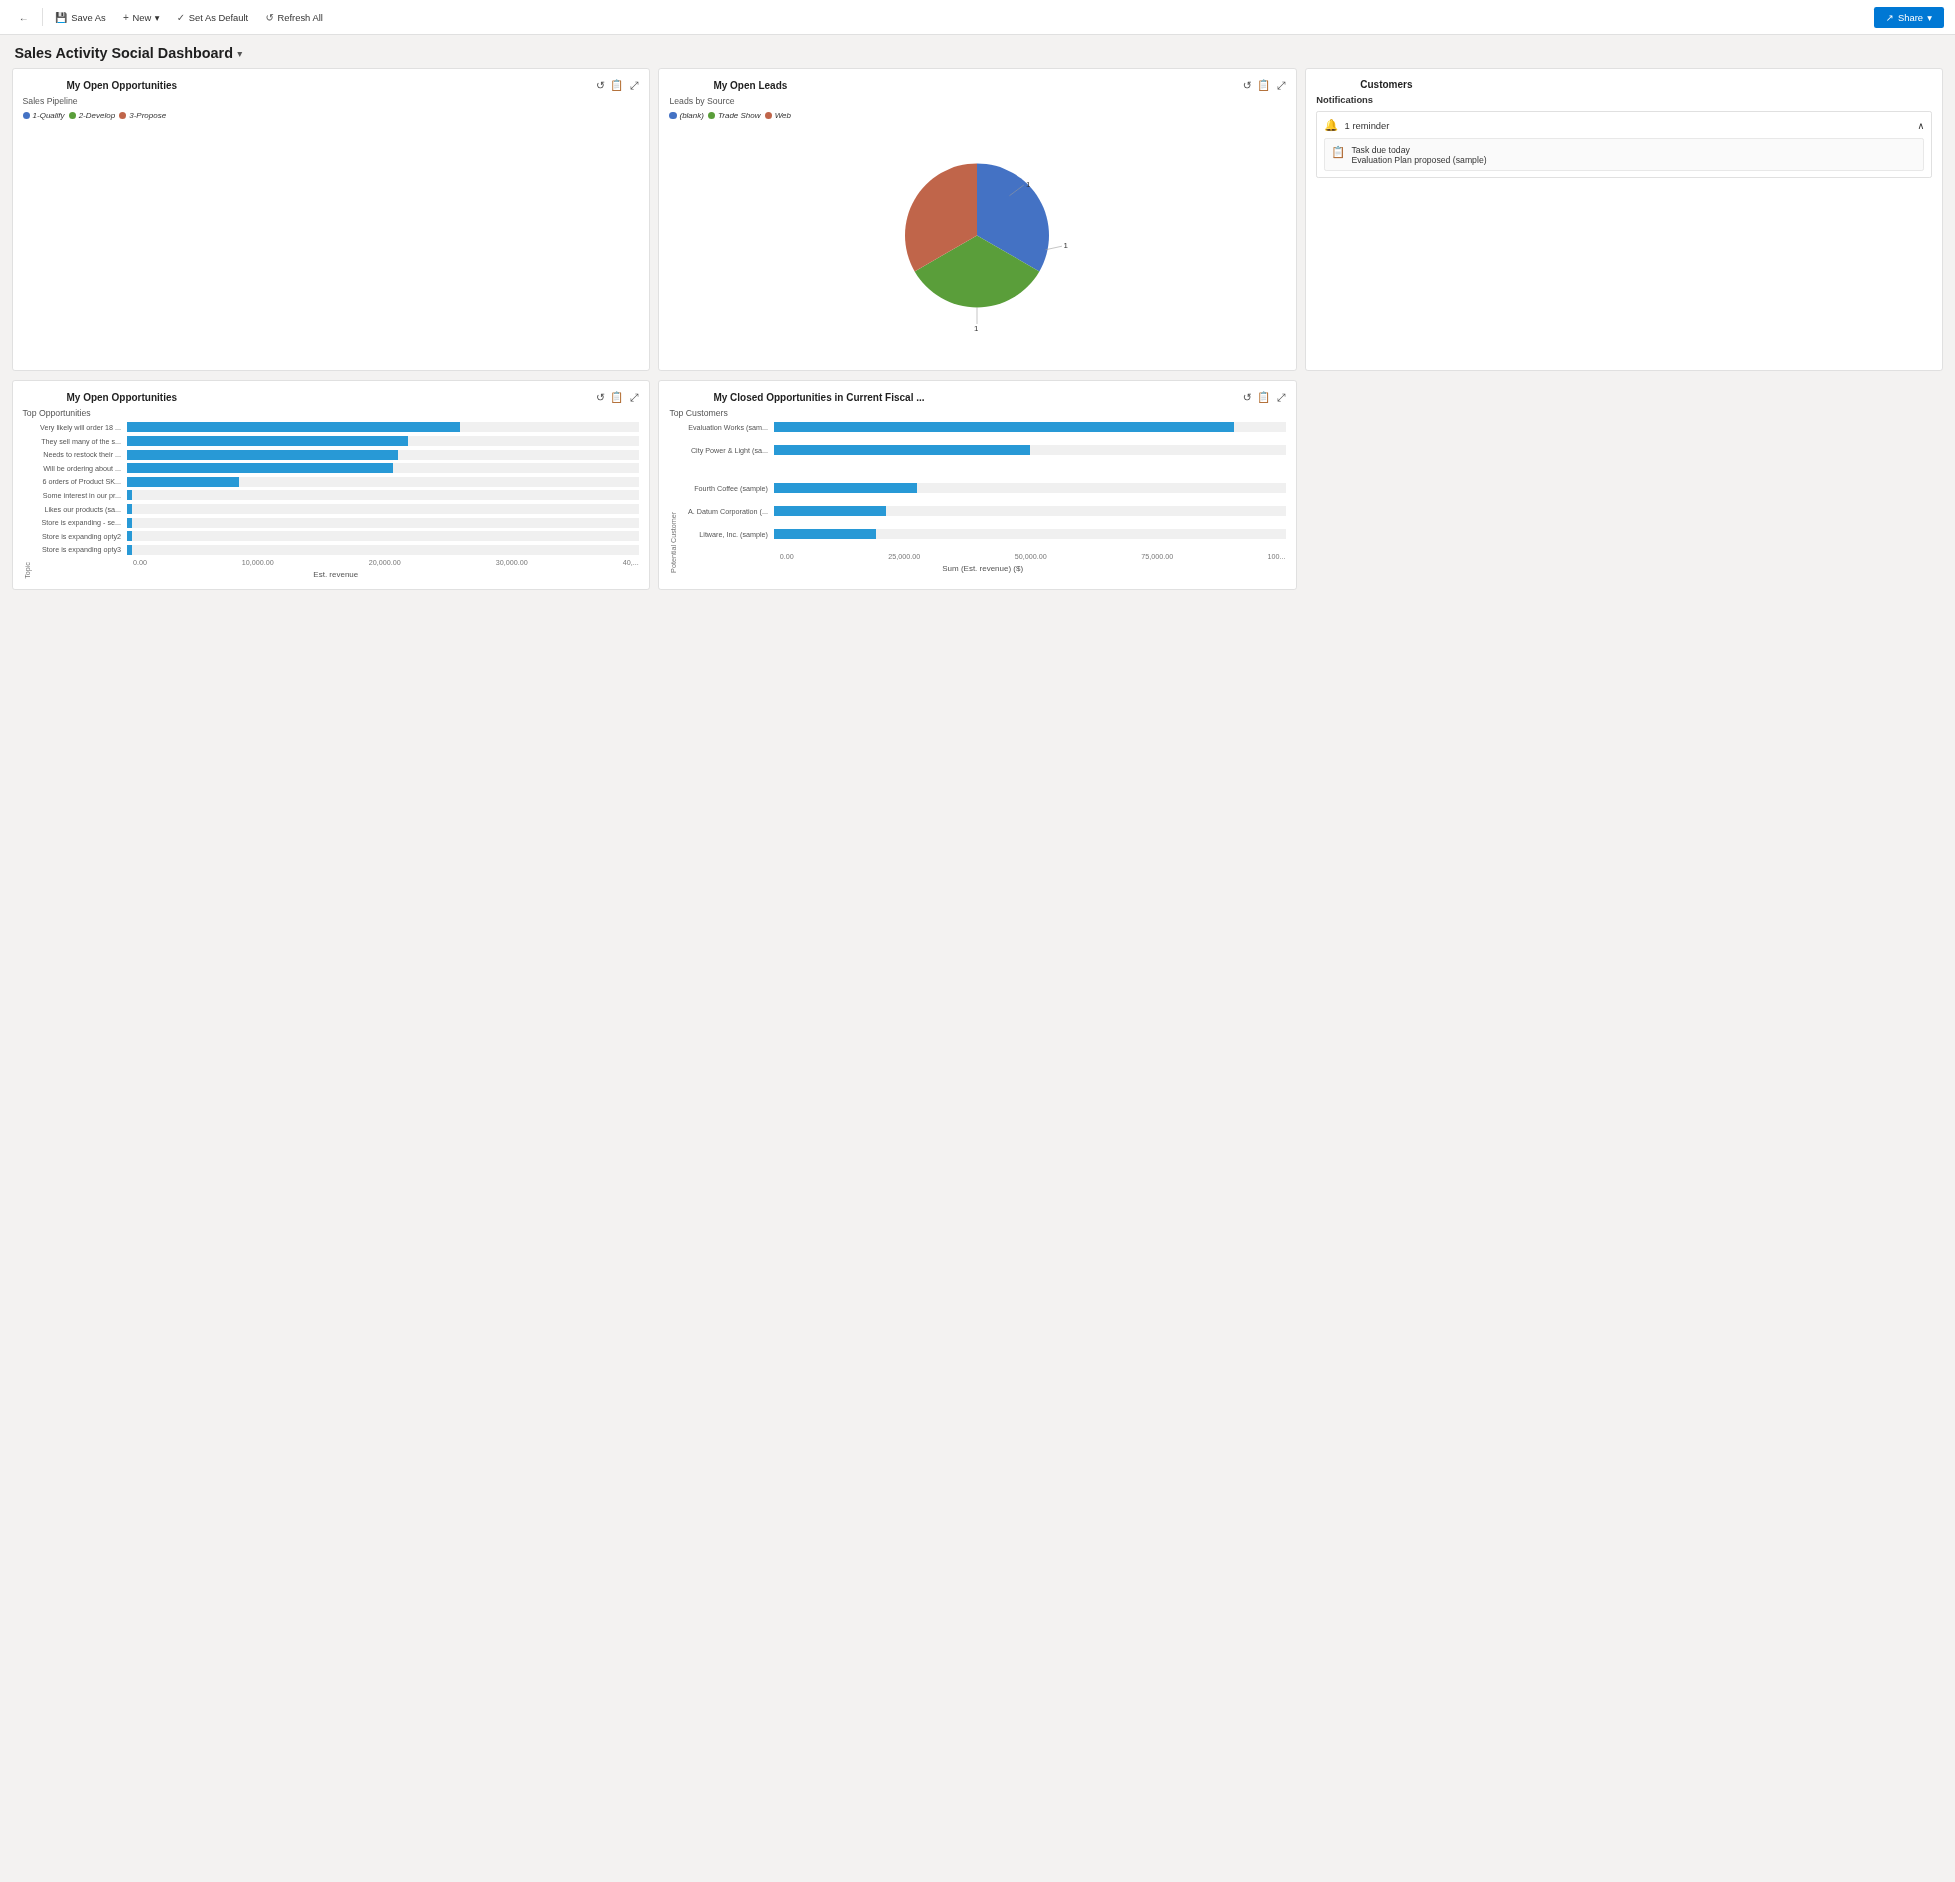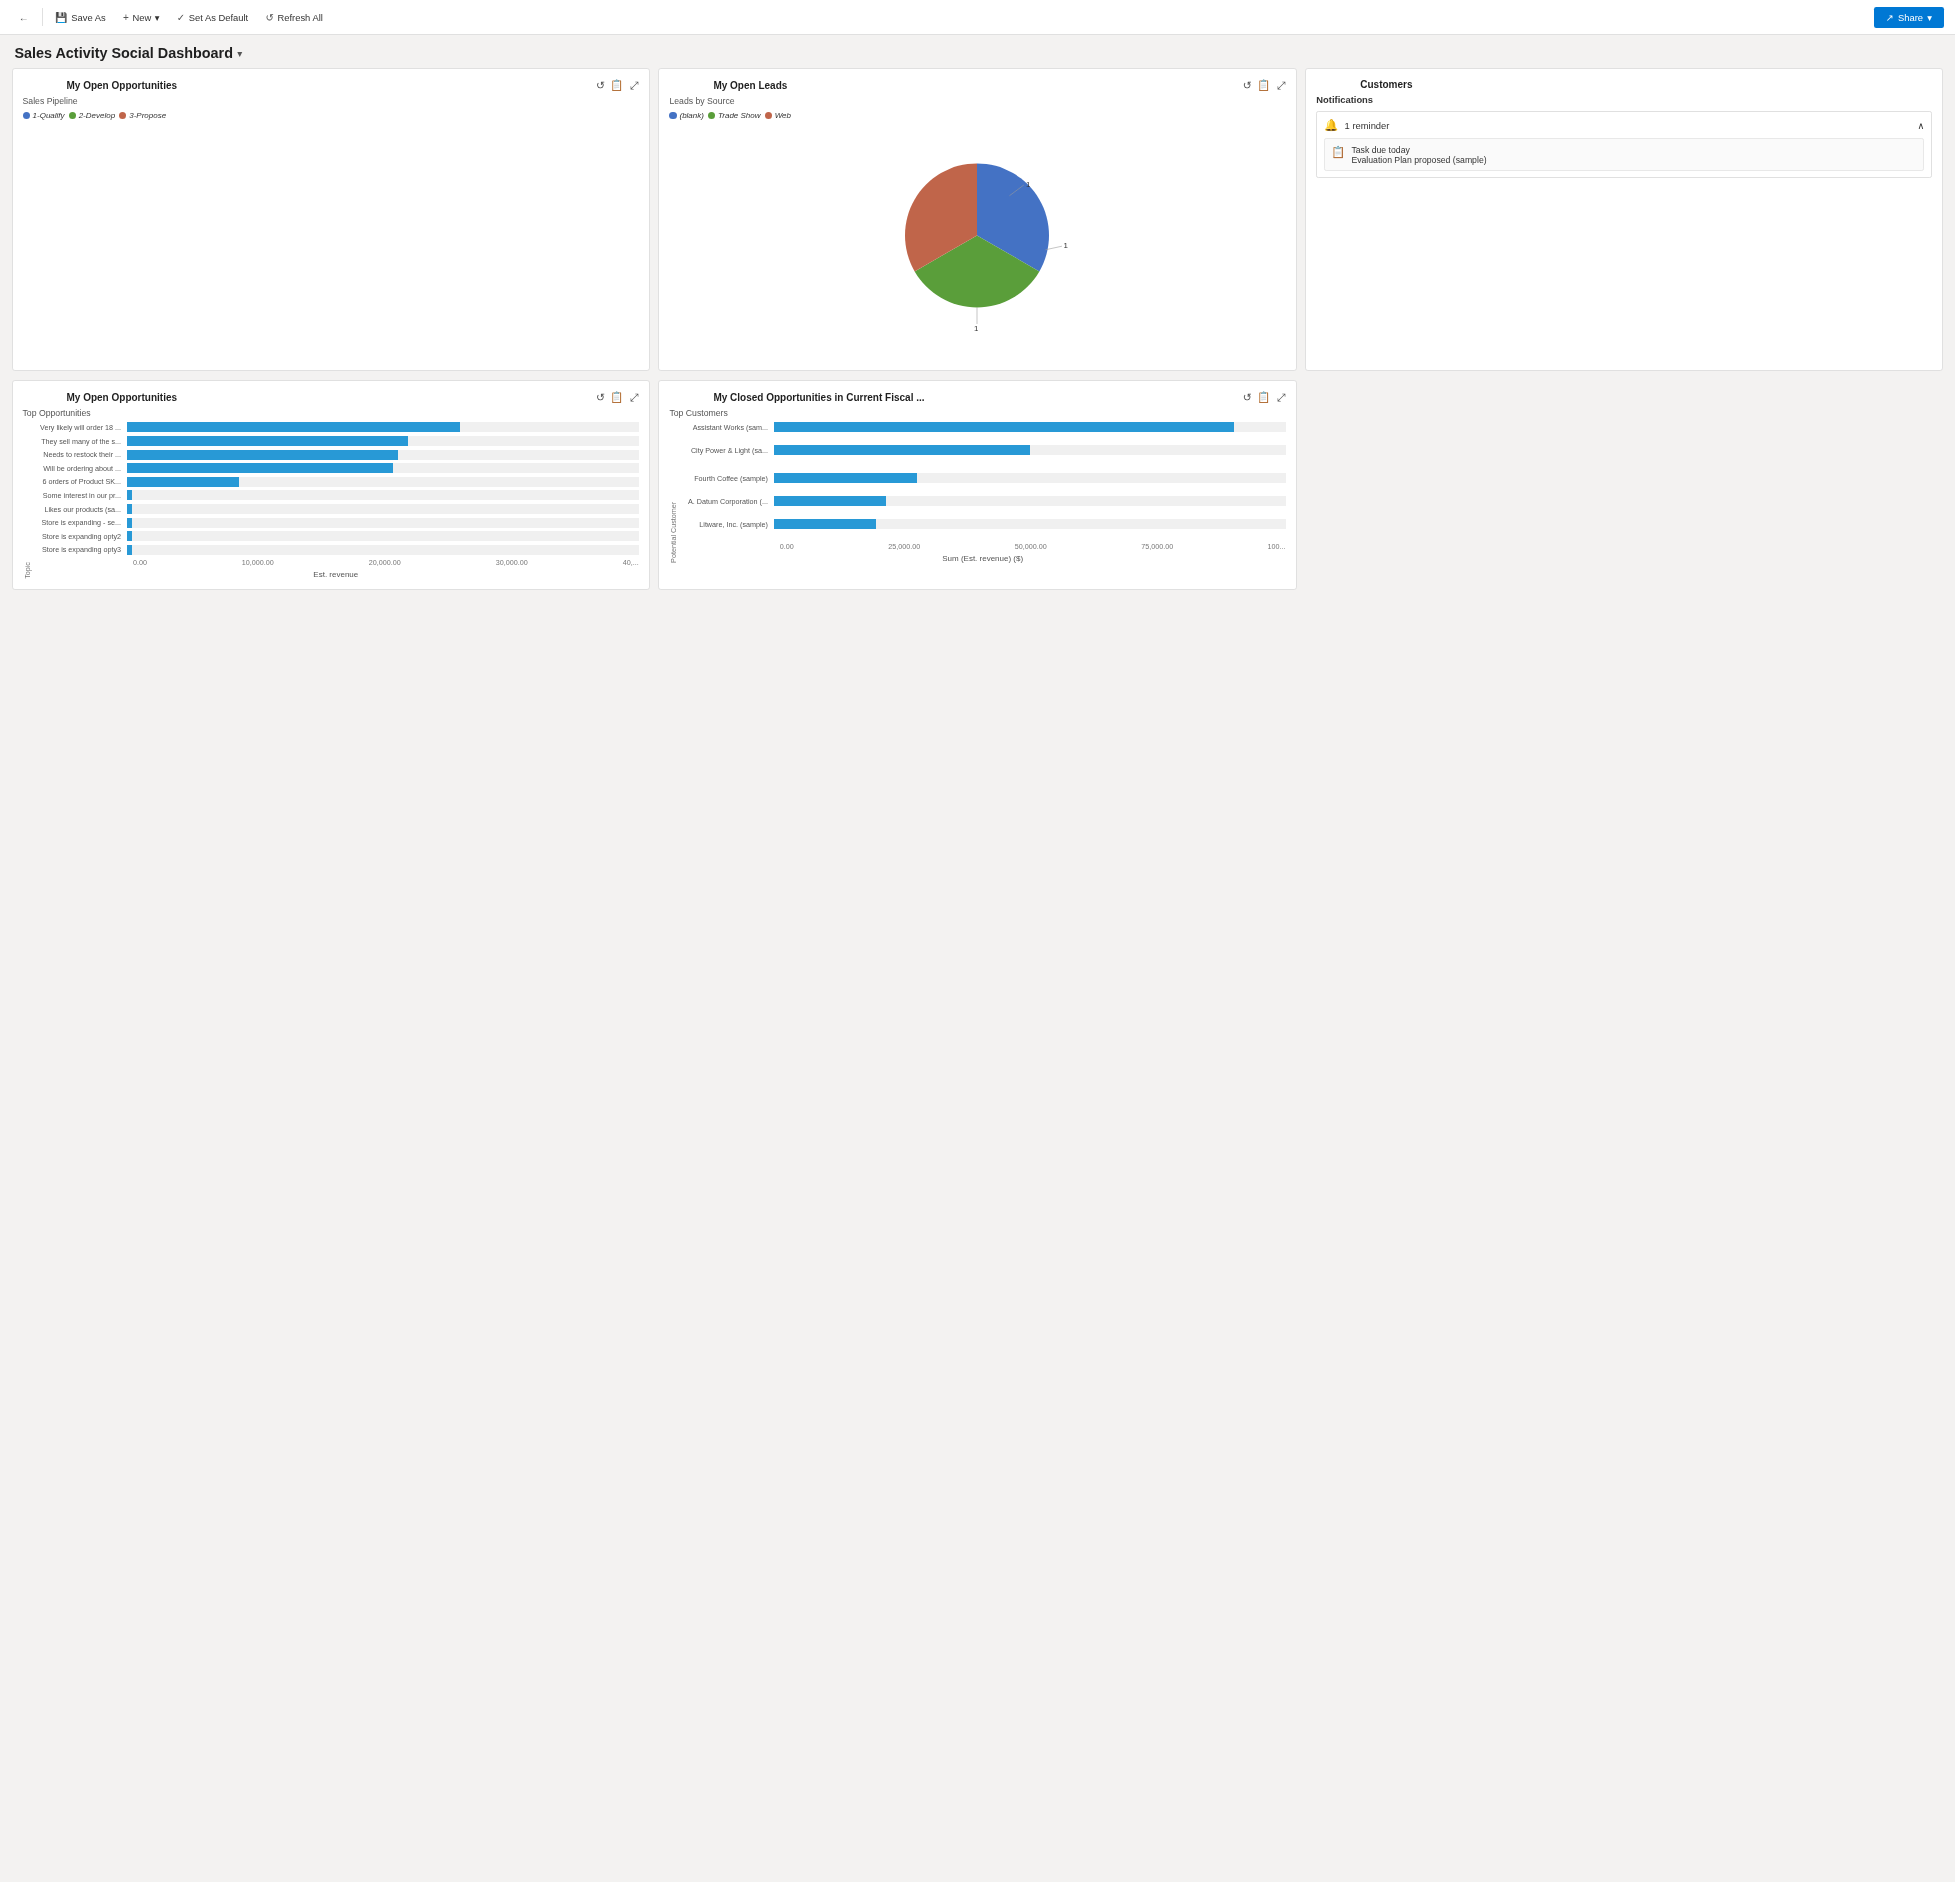--- a/index.html
+++ b/index.html
@@ -348,26 +348,26 @@
         <button class="card-action-btn">↺</button>
         <button class="card-action-btn">📋</button>
         <button class="card-action-btn">⤢</button>
       </div>
     </div>
     <div class="card-subtitle">Top Customers</div>
     <div class="bar-chart-wrapper">
       <div class="y-axis-label">Potential Customer</div>
       <div class="bar-chart-inner">
         <div class="bar-row" style="margin-bottom:13px;">
-          <div class="bar-label">Assistant Works (sam...</div>
+          <div class="bar-label">Evaluation Works (sam...</div>
           <div class="bar-track">
               <div class="bar-fill" style="width:90%"></div>
             </div>
         </div>
-        <div class="bar-row" style="margin-bottom:18px;">
+        <div class="bar-row" style="margin-bottom:28px;">
           <div class="bar-label">City Power &amp; Light (sa...</div>
           <div class="bar-track">
               <div class="bar-fill" style="width:50%"></div>
             </div>
         </div>
         <div class="bar-row" style="margin-bottom:13px;">
           <div class="bar-label">Fourth Coffee (sample)</div>
           <div class="bar-track">
               <div class="bar-fill" style="width:28%"></div>
             </div>

